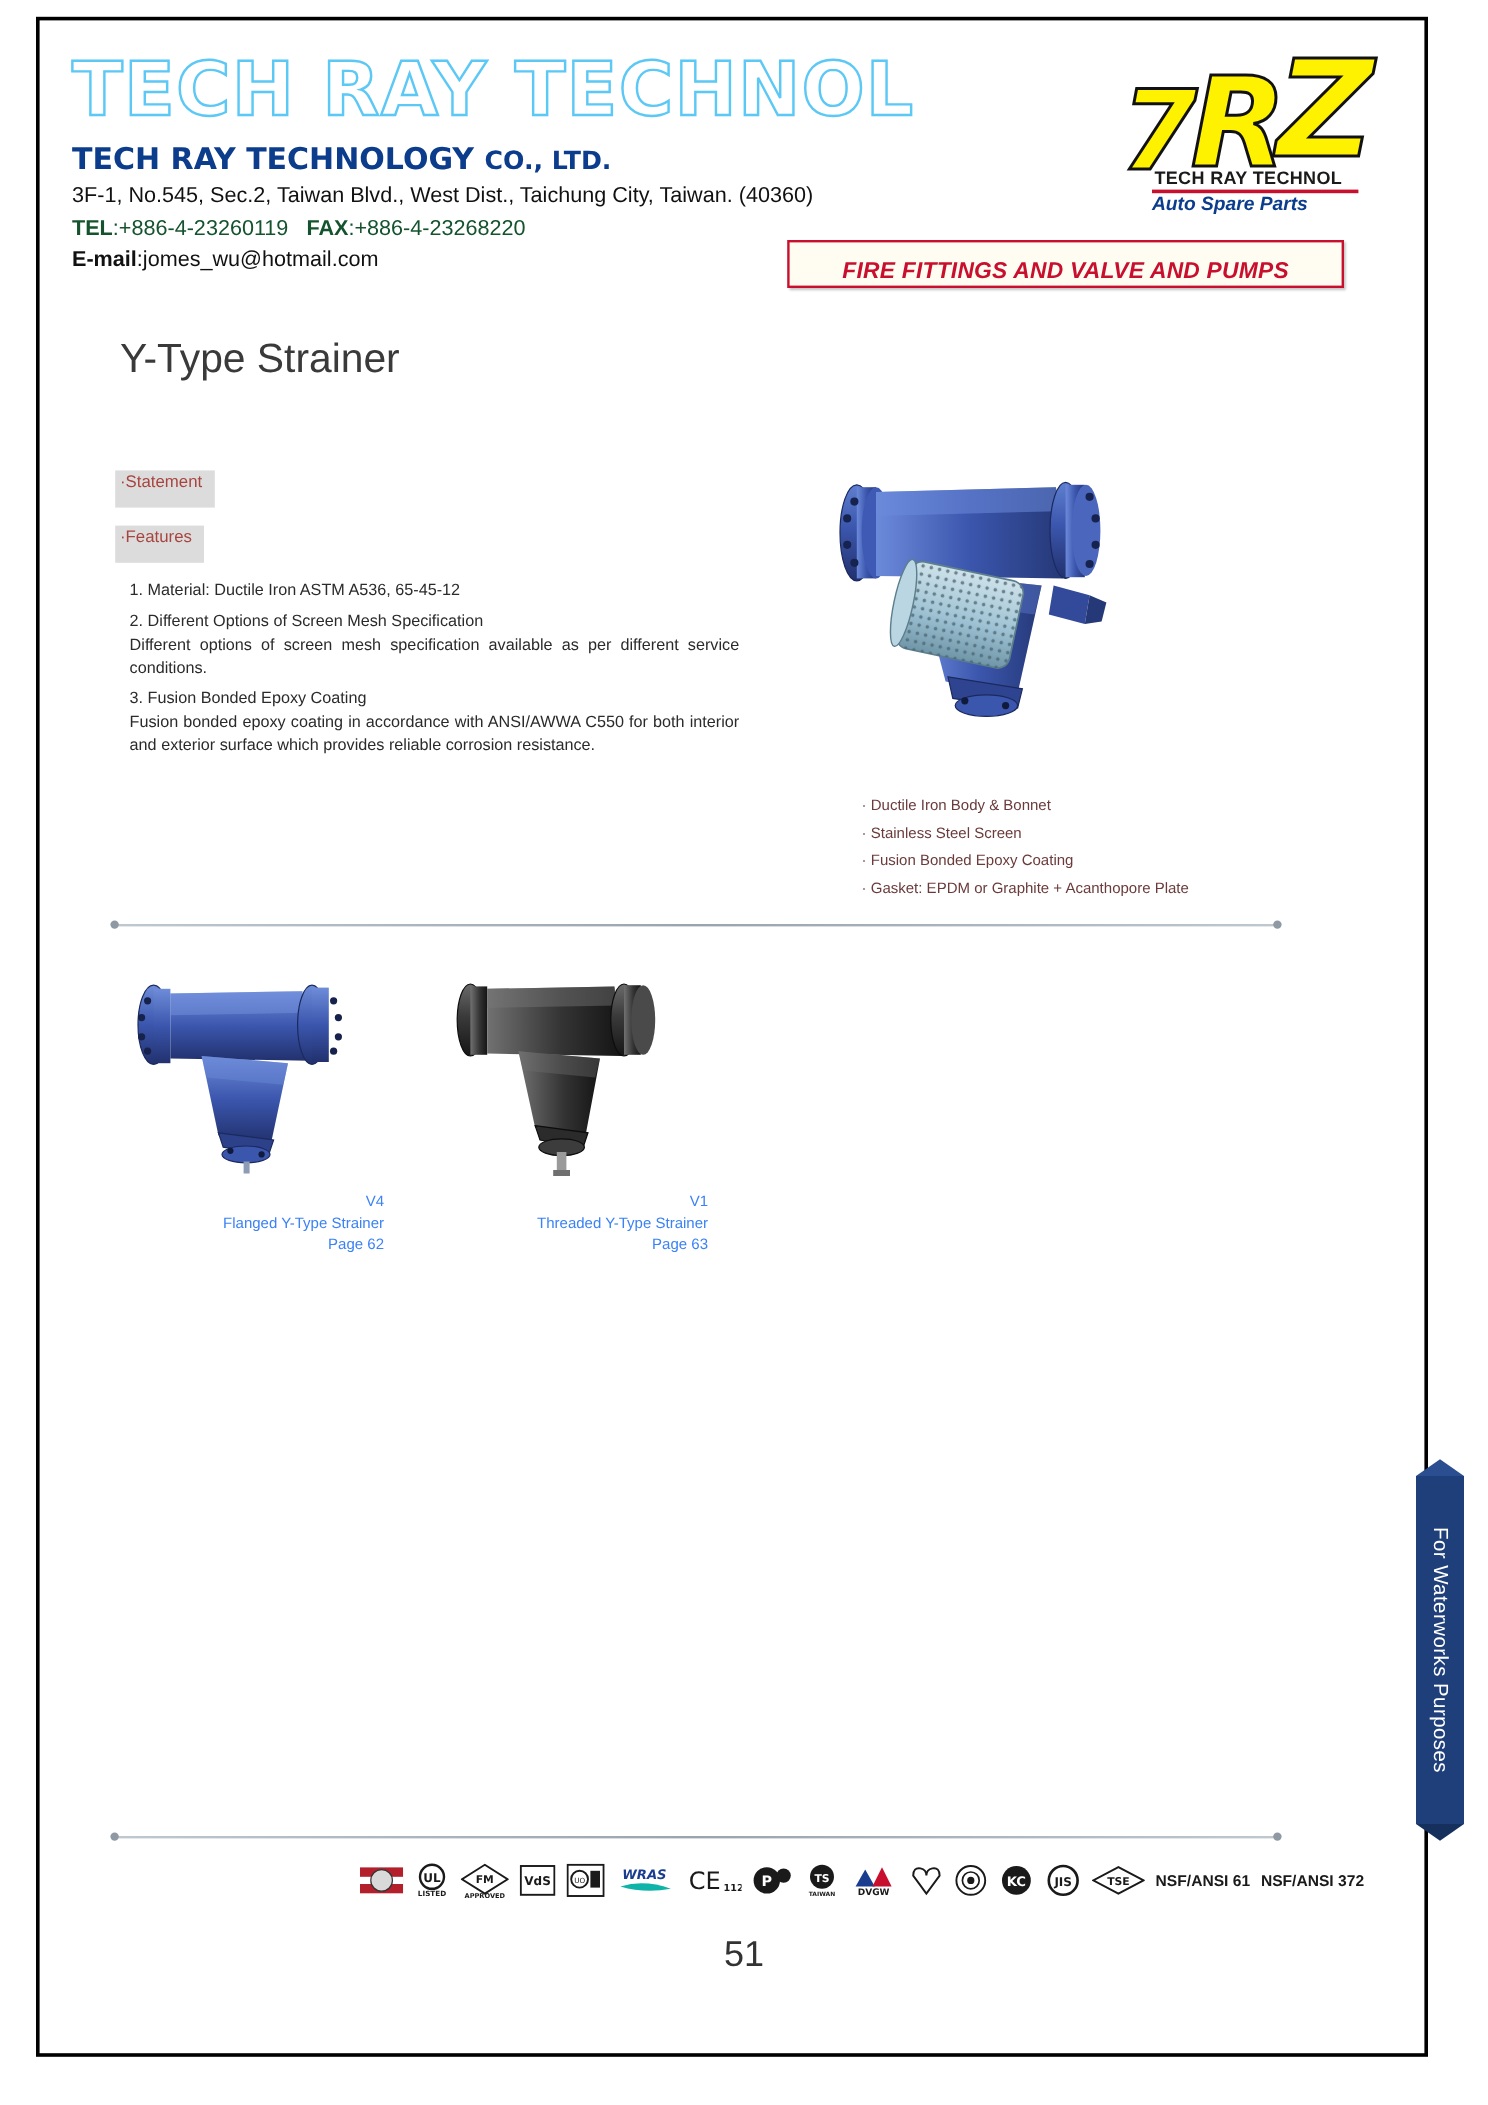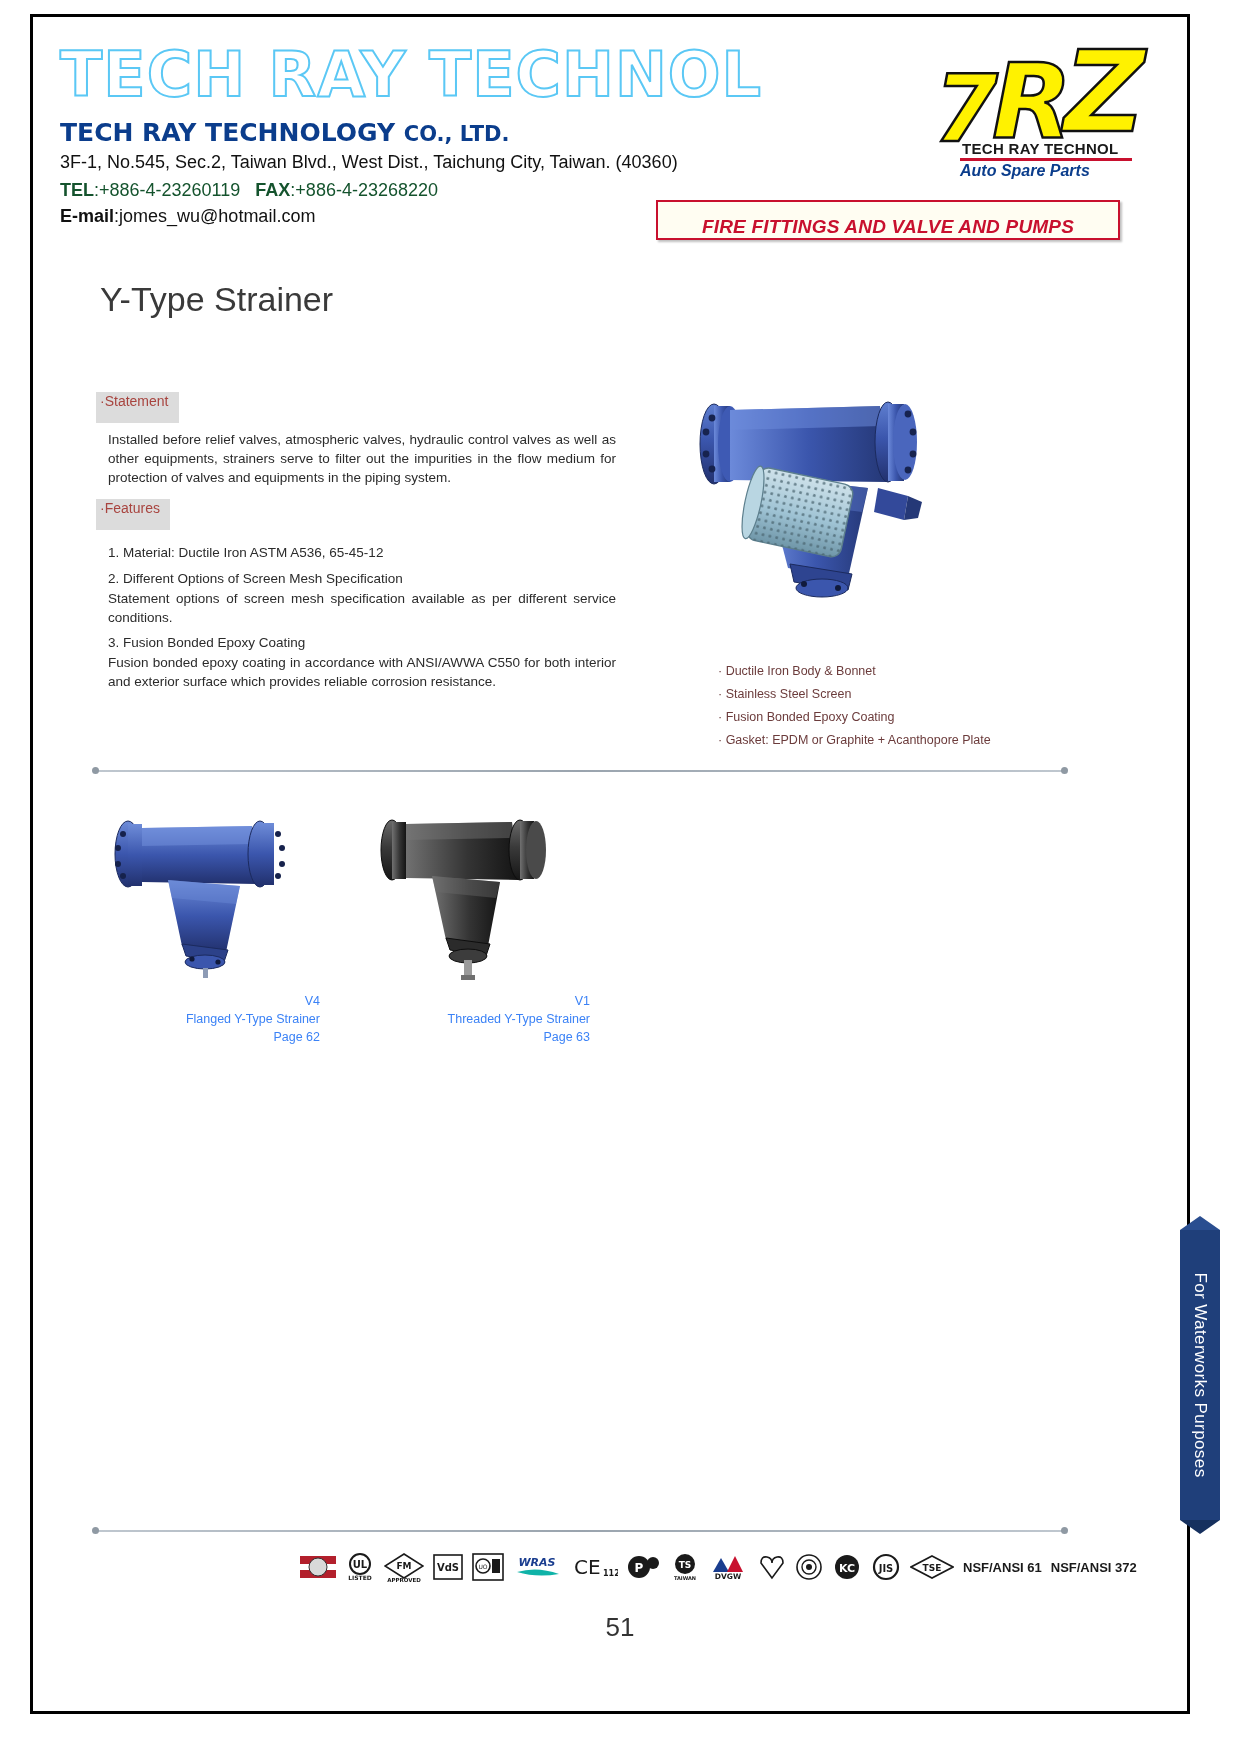--- a/index.html
+++ b/index.html
@@ -83,21 +83,21 @@
   .cert-rule{position:absolute;left:96px;top:1530px;width:968px;height:2px;
       background:linear-gradient(to right,#bfc7cf,#9aa4ae,#bfc7cf);}
   .cert-rule:before,.cert-rule:after{content:"";position:absolute;top:-3px;width:7px;height:7px;border-radius:50%;background:#8f99a3;}
   .cert-rule:before{left:-4px;}
   .cert-rule:after{right:-4px;}
 
   .certs{position:absolute;left:300px;top:1548px;width:680px;height:38px;display:flex;align-items:center;gap:9px;}
   .cert{height:30px;display:flex;align-items:center;justify-content:center;color:#1a1a1a;}
   .cert-txt{font-size:13px;font-weight:bold;color:#1a1a1a;white-space:nowrap;}
 
-  .pagenum{position:absolute;left:0;top:1612px;width:1240px;text-align:center;font-size:26px;color:#333;}
+  .pagenum{position:absolute;left:0;top:1612px;width:1240px;text-align:center;font-size:30px;color:#333;}
 </style>
 </head>
 <body>
 
 <div class="page">
   <div class="page-frame"></div>
 
   <div class="header">
     <div class="logo-outline">TECH RAY TECHNOL</div>
     <div class="company">
@@ -126,29 +126,28 @@
   </div>
 
   <div class="banner">
     <span>FIRE FITTINGS AND VALVE AND PUMPS</span>
   </div>
 
   <div class="title">Y-Type Strainer</div>
 
   <div class="textcol">
     <div class="sec-head">Statement</div>
-    <p class="para j">Installed before relief valves, atmospheric valves, hydraulic control valves as well as other equipments, strainers serve to filter out the impurities in the flow medium for protection of valves and equipments in the piping system.</p>
 
     <div class="gap"></div>
     <div class="sec-head">Features</div>
 
     <div class="feat-title">1. Material: Ductile Iron ASTM A536, 65-45-12</div>
 
     <div class="feat-title">2. Different Options of Screen Mesh Specification</div>
-    <p class="para j">Statement options of screen mesh specification available as per different service conditions.</p>
+    <p class="para j">Different options of screen mesh specification available as per different service conditions.</p>
 
     <div class="feat-title">3. Fusion Bonded Epoxy Coating</div>
     <p class="para j">Fusion bonded epoxy coating in accordance with ANSI/AWWA C550 for both interior and exterior surface which provides reliable corrosion resistance.</p>
   </div>
 
   <div class="hero">
     <svg width="320" height="230" viewBox="0 0 320 230">
       <defs>
         <linearGradient id="blu" x1="0" y1="0" x2="0" y2="1">
           <stop offset="0%" stop-color="#5f7fd0"></stop>

